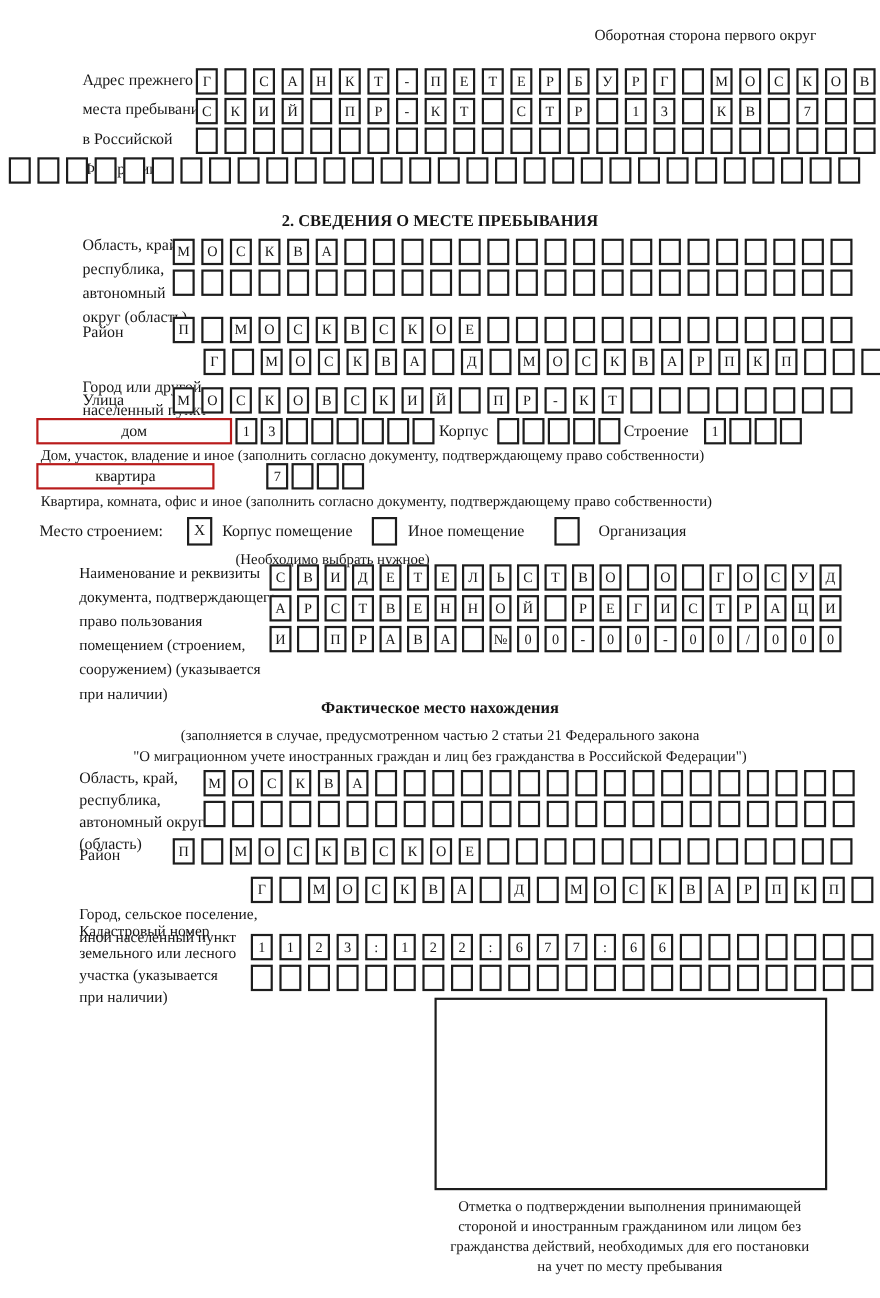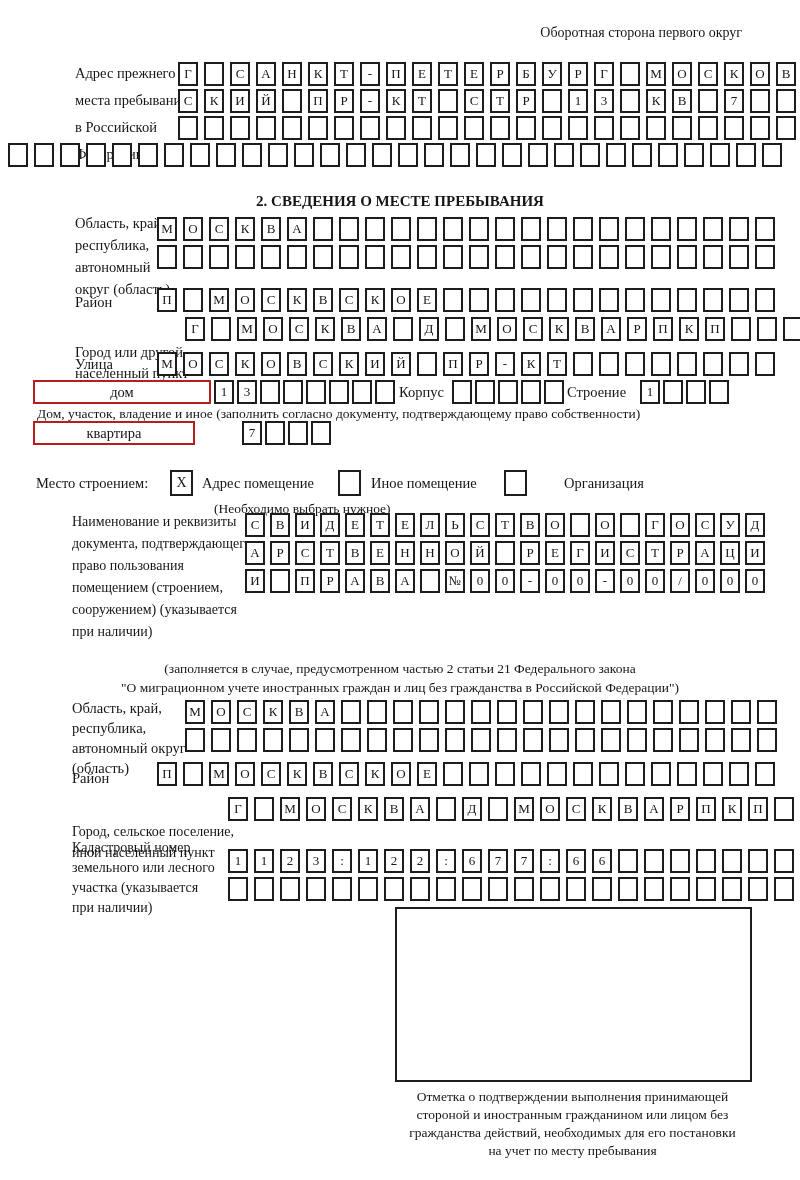--- a/index.html
+++ b/index.html
@@ -328,28 +328,29 @@
     </div>
   <div class="cap" style="left:37px; top:405px;">Дом, участок, владение и иное (заполнить согласно документу, подтверждающему право собственности)</div>
 
   <div class="wbox" style="left:33px; top:421px; width:162px;">квартира</div>
   <div class="cellrow tight" style="left:242px; top:421px;">
       <span class="cell">7</span>
       <span class="cell"></span>
       <span class="cell"></span>
       <span class="cell"></span>
     </div>
+  <div class="cap" style="left:37px; top:447px;">Квартира, комната, офис и иное (заполнить согласно документу, подтверждающему право собственности)</div>
 
   <div class="inline-lbl" style="left:36px; top:474px;">Место строением:</div>
   <div class="checkbox" style="left:170px; top:470px;">X</div>
-  <div class="inline-lbl" style="left:202px; top:474px;">Адрес помещение</div>
+  <div class="inline-lbl" style="left:202px; top:474px;">Корпус помещение</div>
   <div class="checkbox" style="left:338px; top:470px;"></div>
   <div class="inline-lbl" style="left:371px; top:474px;">Иное помещение</div>
   <div class="checkbox" style="left:504px; top:470px;"></div>
-  <div class="inline-lbl" style="left:544px; top:474px;margin-left:20px;">Организация</div>
+  <div class="inline-lbl" style="left:544px; top:474px;">Организация</div>
   <div class="cap" style="left:214px; top:500px;">(Необходимо выбрать нужное)</div>
 
   <div class="lbl lh22" style="left:72px; top:511px; width:200px; font-size:14px;">Наименование и реквизиты
 документа, подтверждающего
 право пользования
 помещением (строением,
 сооружением) (указывается
 при наличии)</div>
   <div class="cellrow docgap" style="left:245px; top:513px;">
       <span class="cell">С</span>
@@ -414,20 +415,21 @@
       <span class="cell">0</span>
       <span class="cell">-</span>
       <span class="cell">0</span>
       <span class="cell">0</span>
       <span class="cell">/</span>
       <span class="cell">0</span>
       <span class="cell">0</span>
       <span class="cell">0</span>
     </div>
 
+  <div class="sec-title center" style="top:636px;">Фактическое место нахождения</div>
   <div class="cap center" style="top:660px;">(заполняется в случае, предусмотренном частью 2 статьи 21 Федерального закона</div>
   <div class="cap center" style="top:679px;">"О миграционном учете иностранных граждан и лиц без гражданства в Российской Федерации")</div>
 
   <div class="lbl lh20" style="left:72px; top:698px; width:150px;">Область, край,
 республика,
 автономный округ
 (область)</div>
   <div class="cellrow" style="left:185px; top:700px;">
       <span class="cell">М</span>
       <span class="cell">О</span>

